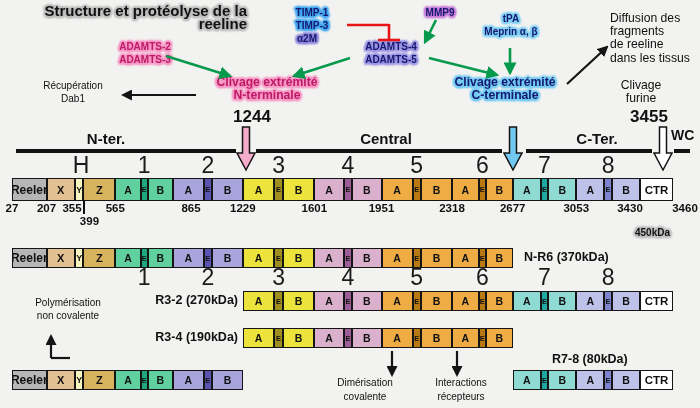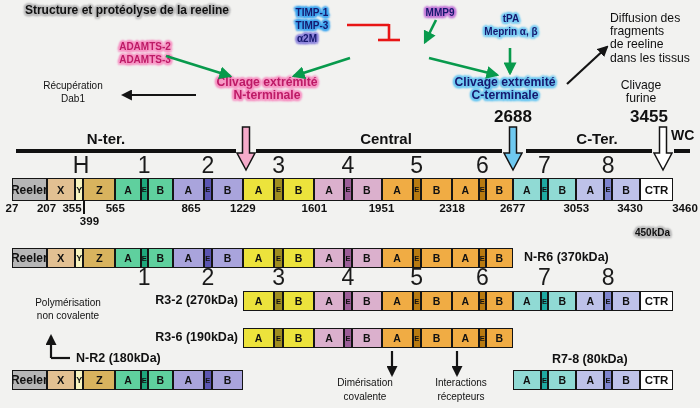--- a/index.html
+++ b/index.html
@@ -24,32 +24,34 @@
   .bracket{position:absolute;height:3.6px;background:#111;}
   .brlab{position:absolute;font-weight:700;font-size:15px;text-align:center;width:80px;}
   .sitenum{position:absolute;font-weight:700;font-size:17px;text-align:center;width:70px;}
   svg{display:block;}
 </style>
 </head>
 <body>
 
 <div id="stage">
 
-  <div class="lab halo" style="left:7px;top:4px;width:240px;text-align:center;font-size:12px;--h:#bdbdbd;">Structure et protéolyse de la reeline</div>
+  <div class="lab halo" style="left:7px;top:4px;width:240px;text-align:right;font-size:15px;--h:#bdbdbd;">Structure et protéolyse de la reeline</div>
 
   <div class="lab halo" style="left:106px;top:40px;width:78px;color:#bd1a66;--h:#f795c4;">ADAMTS-2
 ADAMTS-3</div>
 
   <div class="lab halo" style="left:285px;top:6px;width:54px;color:#15186e;--h:#3da6f0;">TIMP-1
 TIMP-3</div>
 
   <div class="lab halo" style="left:285px;top:32px;width:44px;color:#15186e;--h:#8e85dc;">α2M</div>
 
   <div class="lab halo" style="left:416px;top:6px;width:48px;color:#15186e;--h:#c479d8;">MMP9</div>
 
+  <div class="lab halo" style="left:352px;top:40px;width:78px;color:#15186e;--h:#9a94e4;">ADAMTS-4
+ADAMTS-5</div>
 
   <div class="lab halo" style="left:462px;top:12px;width:98px;color:#15186e;--h:#79cdf4;">tPA
 Meprin α, β</div>
 
   <div class="lab halo" style="left:211px;top:76px;width:112px;font-size:12.2px;color:#bd1a66;--h:#f795c4;">Clivage extrémité
 N-terminale</div>
 
   <div class="lab halo" style="left:449px;top:76px;width:112px;font-size:12.2px;color:#15186e;--h:#6fc9f2;">Clivage extrémité
 C-terminale</div>
 
@@ -154,32 +156,31 @@
     <div class="box" style="left: 282.86px; top: 328px; width: 31.4357px; height: 20px; background: rgb(236, 227, 60); font-size: 10.5px;">B</div>
     <div class="box" style="left: 314.296px; top: 328px; width: 29.5766px; height: 20px; background: rgb(219, 176, 205); font-size: 10.5px;">A</div>
     <div class="box" style="left: 343.873px; top: 328px; width: 8.06635px; height: 20px; background: rgb(156, 94, 152); font-size: 7.5px;">E</div>
     <div class="box" style="left: 351.939px; top: 328px; width: 29.5766px; height: 20px; background: rgb(219, 176, 205); font-size: 10.5px;">B</div>
     <div class="box" style="left: 381.515px; top: 328px; width: 31.0132px; height: 20px; background: rgb(240, 172, 68); font-size: 10.5px;">A</div>
     <div class="box" style="left: 412.529px; top: 328px; width: 8.45814px; height: 20px; background: rgb(184, 122, 16); font-size: 7.5px;">E</div>
     <div class="box" style="left: 420.987px; top: 328px; width: 31.0132px; height: 20px; background: rgb(240, 172, 68); font-size: 10.5px;">B</div>
     <div class="box" style="left: 452px; top: 328px; width: 26.7055px; height: 20px; background: rgb(240, 172, 68); font-size: 10.5px;">A</div>
     <div class="box" style="left: 478.705px; top: 328px; width: 7.28331px; height: 20px; background: rgb(184, 122, 16); font-size: 7.5px;">E</div>
     <div class="box" style="left: 485.989px; top: 328px; width: 26.7055px; height: 20px; background: rgb(240, 172, 68); font-size: 10.5px;">B</div>
-    <div class="rowlab halo" style="top: 330px; left: 88px; width: 150px; text-align: right;">R3-6 (190kDa)</div>
+    <div class="rowlab halo" style="top: 330px; left: 88px; width: 150px; text-align: right;">R3-4 (190kDa)</div>
     <div class="box" style="left: 12px; top: 370px; width: 34.5701px; height: 20px; background: rgb(182, 182, 182); font-size: 12px;">Reeler</div>
     <div class="box" style="left: 46.5701px; top: 370px; width: 28.4243px; height: 20px; background: rgb(226, 192, 146); font-size: 11px;">X</div>
     <div class="box" style="left: 74.9943px; top: 370px; width: 8.45046px; height: 20px; background: rgb(248, 244, 191); font-size: 9px;">Y</div>
     <div class="box" style="left: 83.4448px; top: 370px; width: 31.8813px; height: 20px; background: rgb(216, 179, 94); font-size: 11px;">Z</div>
     <div class="box" style="left: 115.326px; top: 370px; width: 25.3514px; height: 20px; background: rgb(95, 208, 158); font-size: 10.5px;">A</div>
     <div class="box" style="left: 140.677px; top: 370px; width: 6.91401px; height: 20px; background: rgb(30, 168, 124); font-size: 7.5px;">E</div>
     <div class="box" style="left: 147.591px; top: 370px; width: 25.3514px; height: 20px; background: rgb(95, 208, 158); font-size: 10.5px;">B</div>
     <div class="box" style="left: 172.943px; top: 370px; width: 30.7597px; height: 20px; background: rgb(169, 164, 220); font-size: 10.5px;">A</div>
     <div class="box" style="left: 203.702px; top: 370px; width: 8.389px; height: 20px; background: rgb(91, 85, 178); font-size: 7.5px;">E</div>
     <div class="box" style="left: 212.091px; top: 370px; width: 30.7597px; height: 20px; background: rgb(169, 164, 220); font-size: 10.5px;">B</div>
-    <div class="rowlab halo" style="top: 351px; left: 76px;">N-R2 (180kDa)</div>
     <div class="box" style="left: 512.694px; top: 370px; width: 27.9701px; height: 20px; background: rgb(144, 218, 212); font-size: 10.5px;">A</div>
     <div class="box" style="left: 540.664px; top: 370px; width: 7.6282px; height: 20px; background: rgb(31, 169, 161); font-size: 7.5px;">E</div>
     <div class="box" style="left: 548.293px; top: 370px; width: 27.9701px; height: 20px; background: rgb(144, 218, 212); font-size: 10.5px;">B</div>
     <div class="box" style="left: 576.263px; top: 370px; width: 28.0445px; height: 20px; background: rgb(190, 194, 233); font-size: 10.5px;">A</div>
     <div class="box" style="left: 604.307px; top: 370px; width: 7.64849px; height: 20px; background: rgb(126, 132, 206); font-size: 7.5px;">E</div>
     <div class="box" style="left: 611.956px; top: 370px; width: 28.0445px; height: 20px; background: rgb(190, 194, 233); font-size: 10.5px;">B</div>
     <div class="box" style="left: 640px; top: 370px; width: 33px; height: 20px; background: rgb(255, 255, 255); font-size: 11.5px;">CTR</div>
     <div class="rowlab halo" style="top: 352px; left: 552px;">R7-8 (80kDa)</div>
     <div class="tick" style="left: -8px; top: 202px;">27</div>
     <div class="tick" style="left: 26.5701px; top: 202px;">207</div>
@@ -213,24 +214,24 @@
     <div class="hdr" style="left: 462.347px; top: 264px;">6</div>
     <div class="hdr" style="left: 524.478px; top: 264px;">7</div>
     <div class="hdr" style="left: 588.131px; top: 264px;">8</div>
     <div class="bracket" style="left: 16px; top: 149px; width: 220px;"></div>
     <div class="brlab" style="left: 66px; top: 130px;">N-ter.</div>
     <div class="bracket" style="left: 256px; top: 149px; width: 246px;"></div>
     <div class="brlab" style="left: 346px; top: 130px;">Central</div>
     <div class="bracket" style="left: 526px; top: 149px; width: 126px;"></div>
     <div class="brlab" style="left: 557px; top: 130px;">C-Ter.</div>
     <div class="bracket" style="left: 674px; top: 149px; width: 16px;"></div>
+    <div class="sitenum" style="left: 217px; top: 107px;">1244</div>
     <svg width="20" height="46" viewBox="0 0 20 46" style="position: absolute; left: 236px; top: 126px;">
       <path d="M6.5 1 H13.5 V27 H19 L10 44 L1 27 H6.5 Z" fill="#f5abca" stroke="#141414" stroke-width="1.5"></path>
     </svg>
-    <div class="sitenum" style="left: 478px; top: 107px;">2688</div>
     <svg width="20" height="46" viewBox="0 0 20 46" style="position: absolute; left: 503px; top: 126px;">
       <path d="M6.5 1 H13.5 V27 H19 L10 44 L1 27 H6.5 Z" fill="#6fc9f0" stroke="#141414" stroke-width="1.5"></path>
     </svg>
     <div class="sitenum" style="left: 614px; top: 107px;">3455</div>
     <svg width="20" height="46" viewBox="0 0 20 46" style="position: absolute; left: 653px; top: 126px;">
       <path d="M6.5 1 H13.5 V27 H19 L10 44 L1 27 H6.5 Z" fill="#ffffff" stroke="#141414" stroke-width="1.5"></path>
     </svg>
     <svg width="700" height="408" style="position: absolute; left: 0px; top: 0px; pointer-events: none;">
       <defs>
         <marker id="m-green" viewBox="0 0 8 8" refX="6.5" refY="4" markerWidth="5" markerHeight="5" orient="auto-start-reverse">

